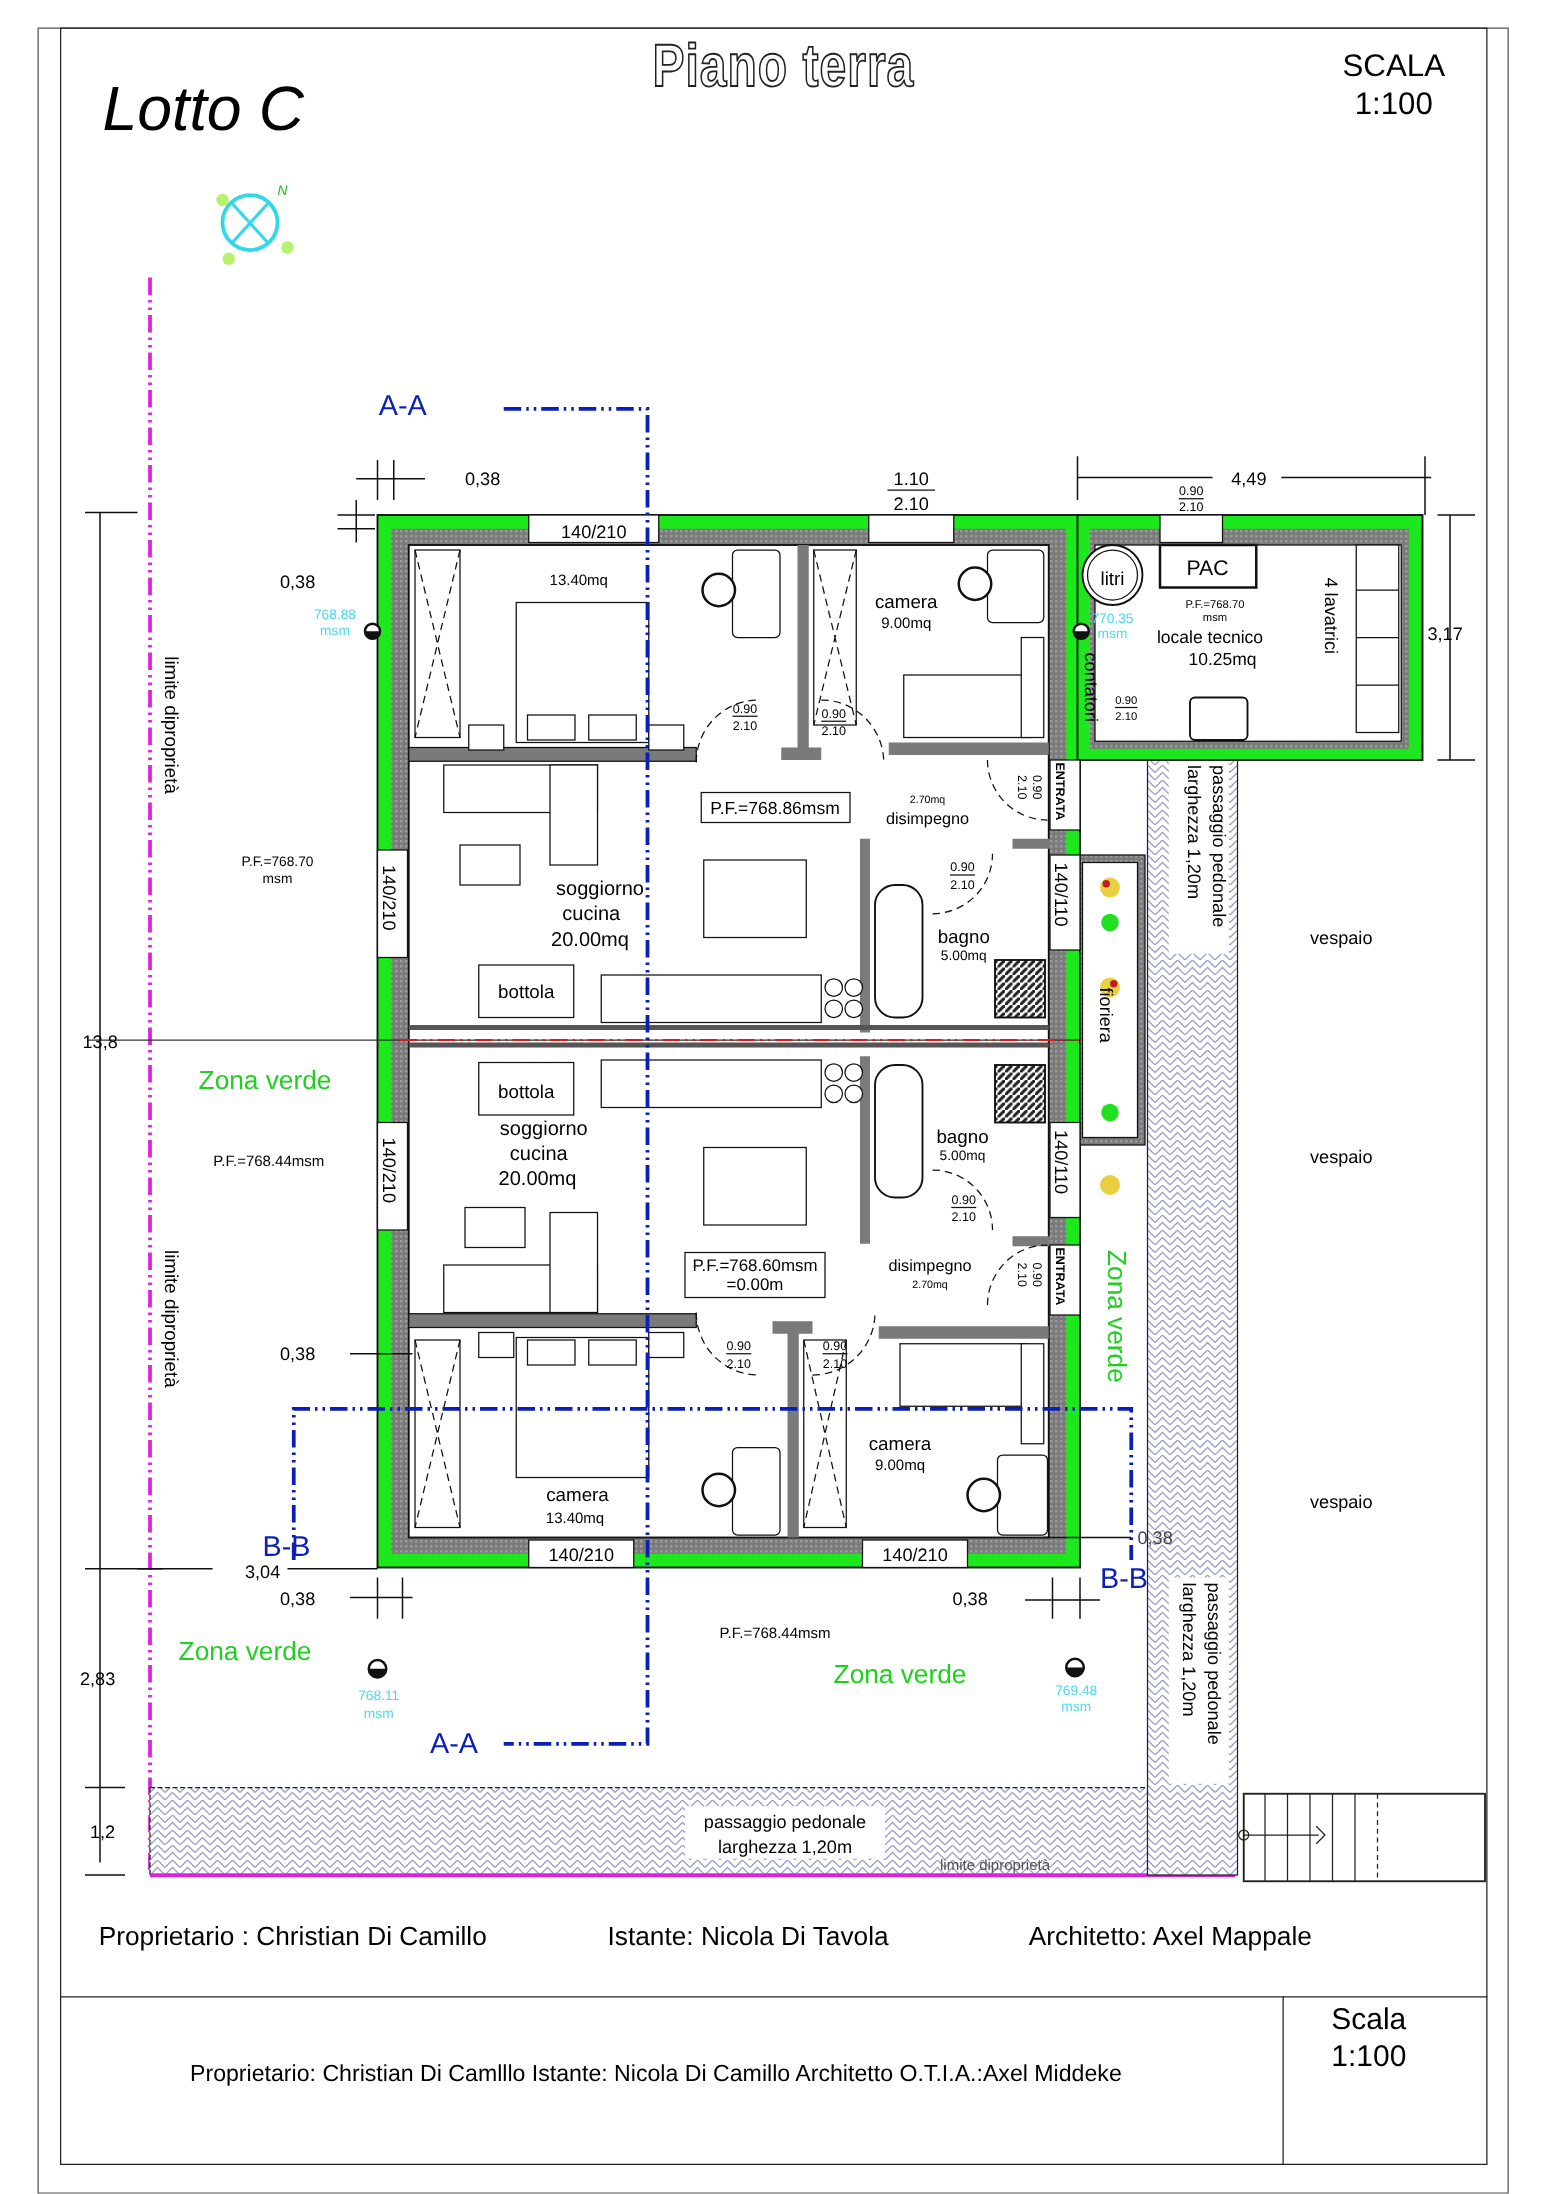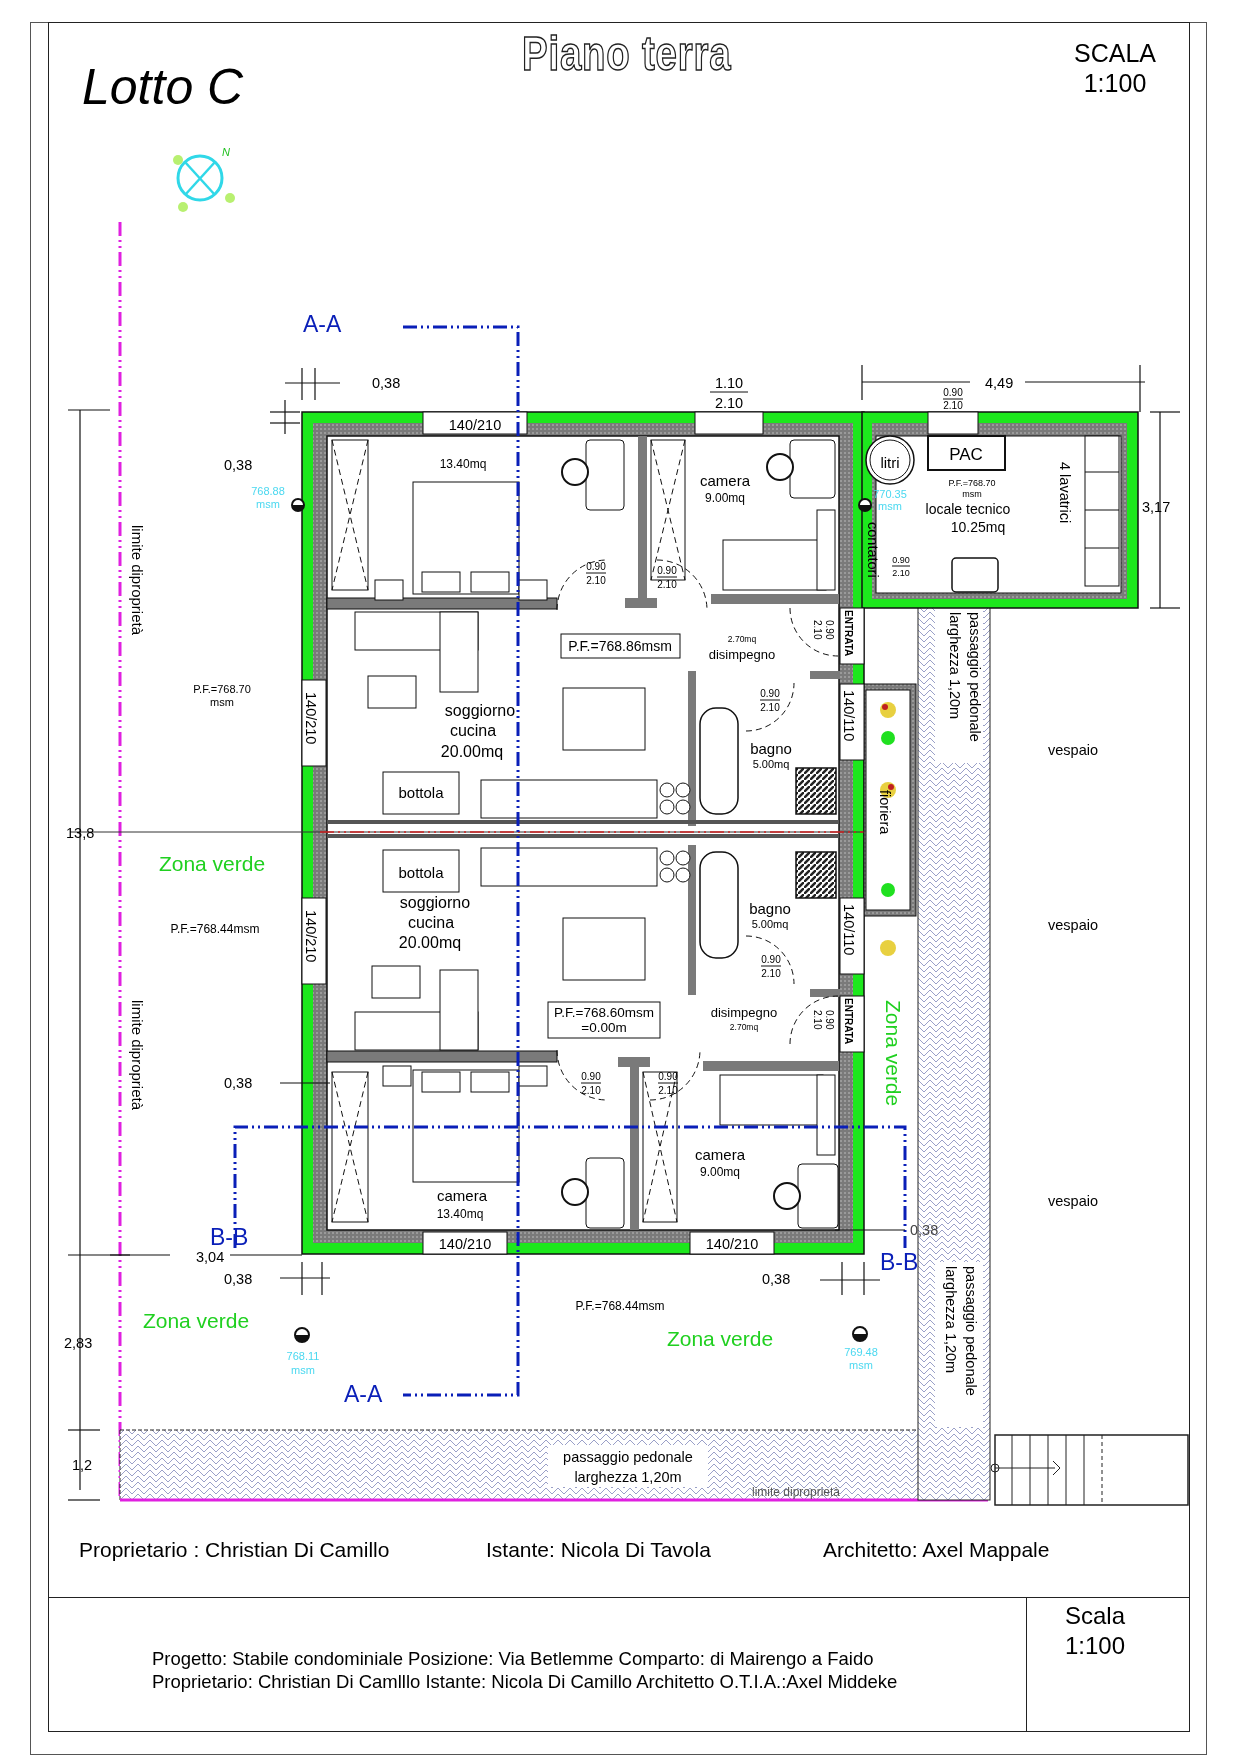--- a/index.html
+++ b/index.html
@@ -424,21 +424,20 @@
   <text x="1073" y="930" font-size="14.5" text-anchor="middle">vespaio</text>
   <text x="1073" y="1206" font-size="14.5" text-anchor="middle">vespaio</text>
 </svg>
 
 <div class="txt footer-row" style="left:79px;">Proprietario : Christian Di Camillo</div>
 <div class="txt footer-row" style="left:486px;">Istante: Nicola Di Tavola</div>
 <div class="txt footer-row" style="left:823px;">Architetto:  Axel Mappale</div>
 
 <div class="title-block"></div>
 <div class="txt tb-info">
-  <div>Progetto: Stabile condominiale   Posizione: Via Betlemme   Comparto: di Mairengo a Faido</div>
   <div>Proprietario: Christian Di Camlllo Istante: Nicola Di Camillo  Architetto O.T.I.A.:Axel Middeke</div>
 </div>
 <div class="tb-side">
   <div class="cell">
     <div>Scala</div>
     <div>1:100</div>
   </div>
 </div>
 
 </body></html>

